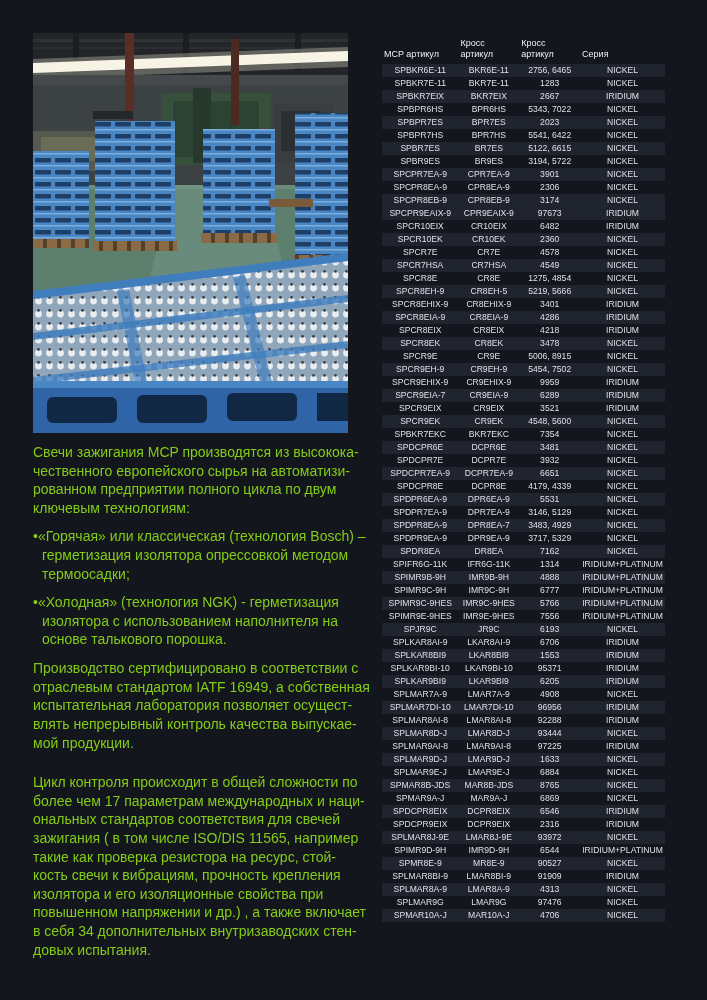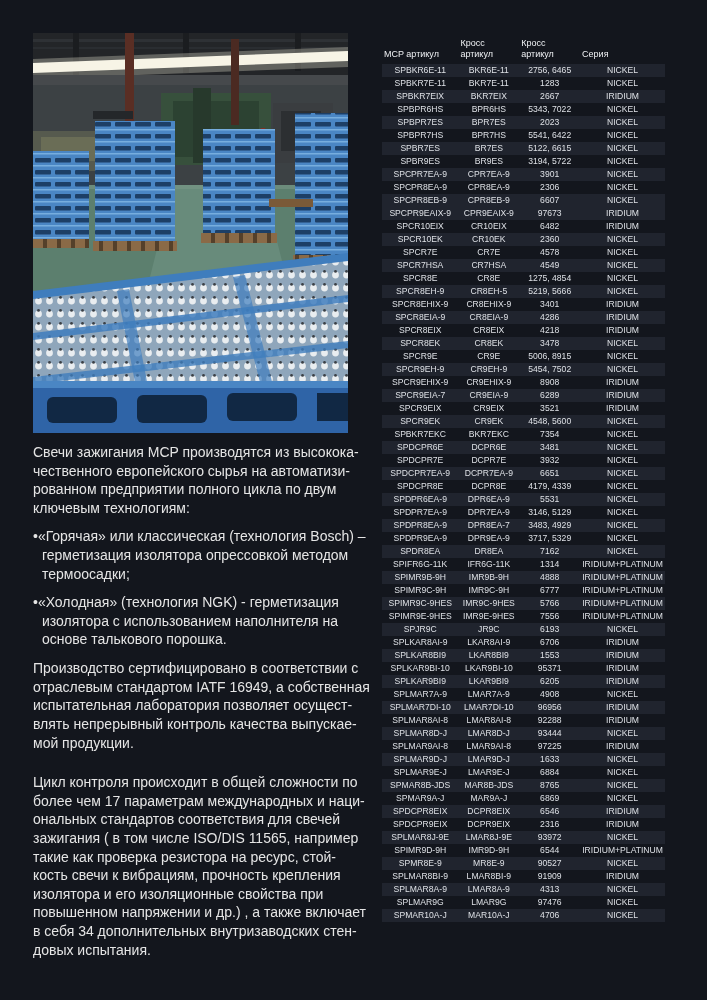--- a/index.html
+++ b/index.html
@@ -13,21 +13,21 @@
   }
   
   .photo{
     position:absolute;left:33px;top:33px;width:315px;height:400px;
     overflow:hidden;background:#3c4144;
   }
   .photo svg{display:block;}
   
   .article{
     position:absolute;left:33px;top:443px;width:338px;
-    color:#e5e5e5;font-size:14px;line-height:1.33;
+    color:#84cc16;font-size:14px;line-height:1.33;
   }
   .para{white-space:pre-line;margin:0 0 10px 0;}
   .bullet-item{white-space:pre-line;margin:0 0 10px 0;padding-left:9px;text-indent:-9px;}
   .bullet-item .bullet{display:inline;}
   .para.last{margin-top:21px;}
   
   .table-wrap{
     position:absolute;left:382px;top:33px;width:283px;
     color:#e2e5e9;
   }
@@ -233,21 +233,21 @@
           </tr>
           <tr>
             <td>SPCPR8EA-9</td>
             <td>CPR8EA-9</td>
             <td>2306</td>
             <td>NICKEL</td>
           </tr>
           <tr class="stripe">
             <td>SPCPR8EB-9</td>
             <td>CPR8EB-9</td>
-            <td>6607</td>
+            <td>3174</td>
             <td>NICKEL</td>
           </tr>
           <tr class="stripe">
             <td>SPCPR9EAIX-9</td>
             <td>CPR9EAIX-9</td>
             <td>97673</td>
             <td>IRIDIUM</td>
           </tr>
           <tr>
             <td>SPCR10EIX</td>
@@ -317,21 +317,21 @@
           </tr>
           <tr class="stripe">
             <td>SPCR9EH-9</td>
             <td>CR9EH-9</td>
             <td>5454, 7502</td>
             <td>NICKEL</td>
           </tr>
           <tr>
             <td>SPCR9EHIX-9</td>
             <td>CR9EHIX-9</td>
-            <td>8908</td>
+            <td>9959</td>
             <td>IRIDIUM</td>
           </tr>
           <tr class="stripe">
             <td>SPCR9EIA-7</td>
             <td>CR9EIA-9</td>
             <td>6289</td>
             <td>IRIDIUM</td>
           </tr>
           <tr>
             <td>SPCR9EIX</td>

